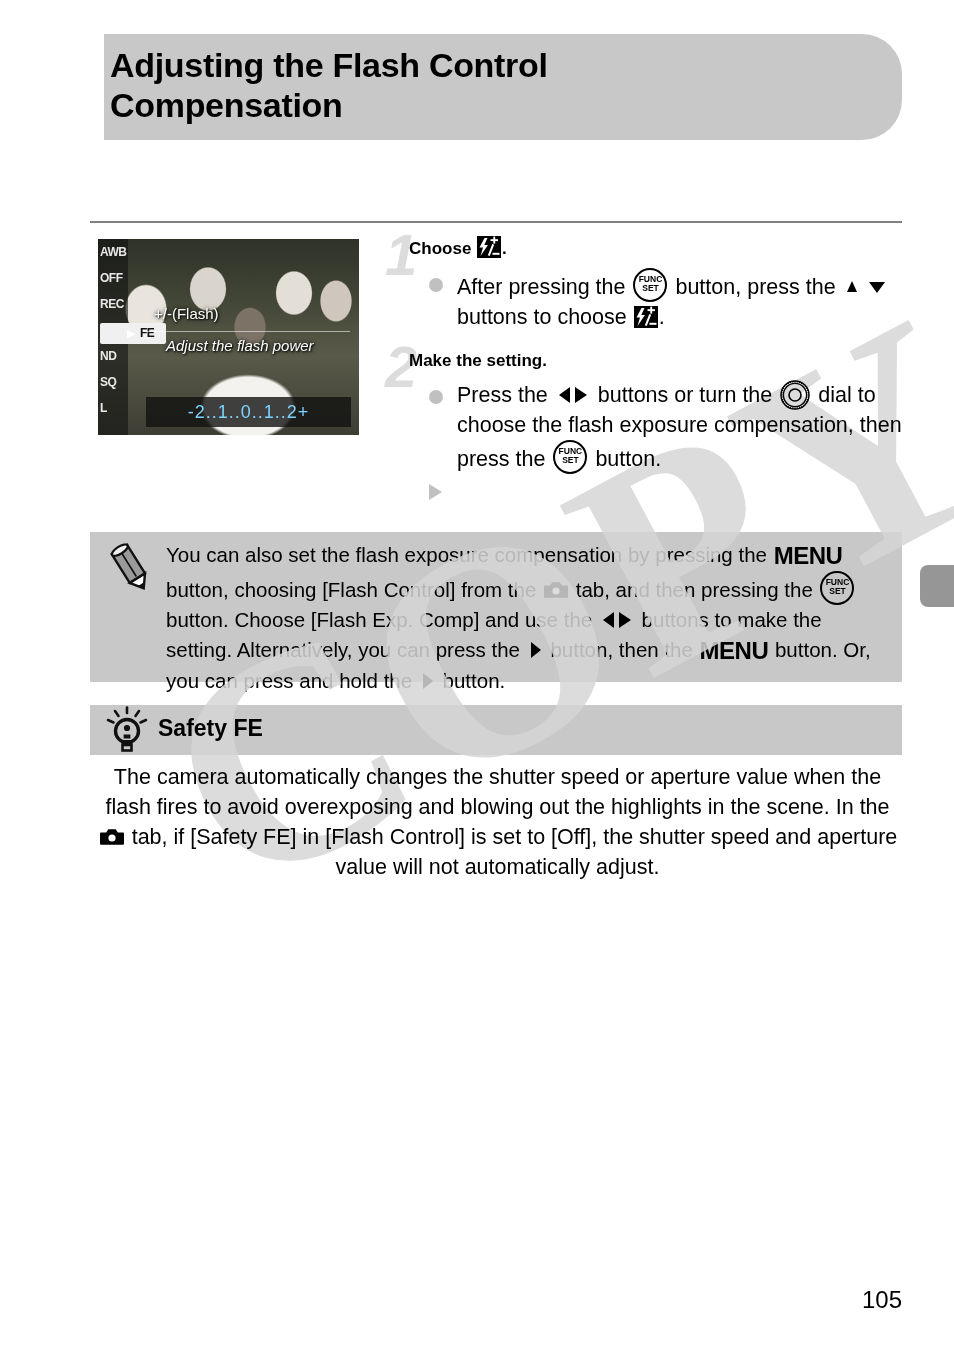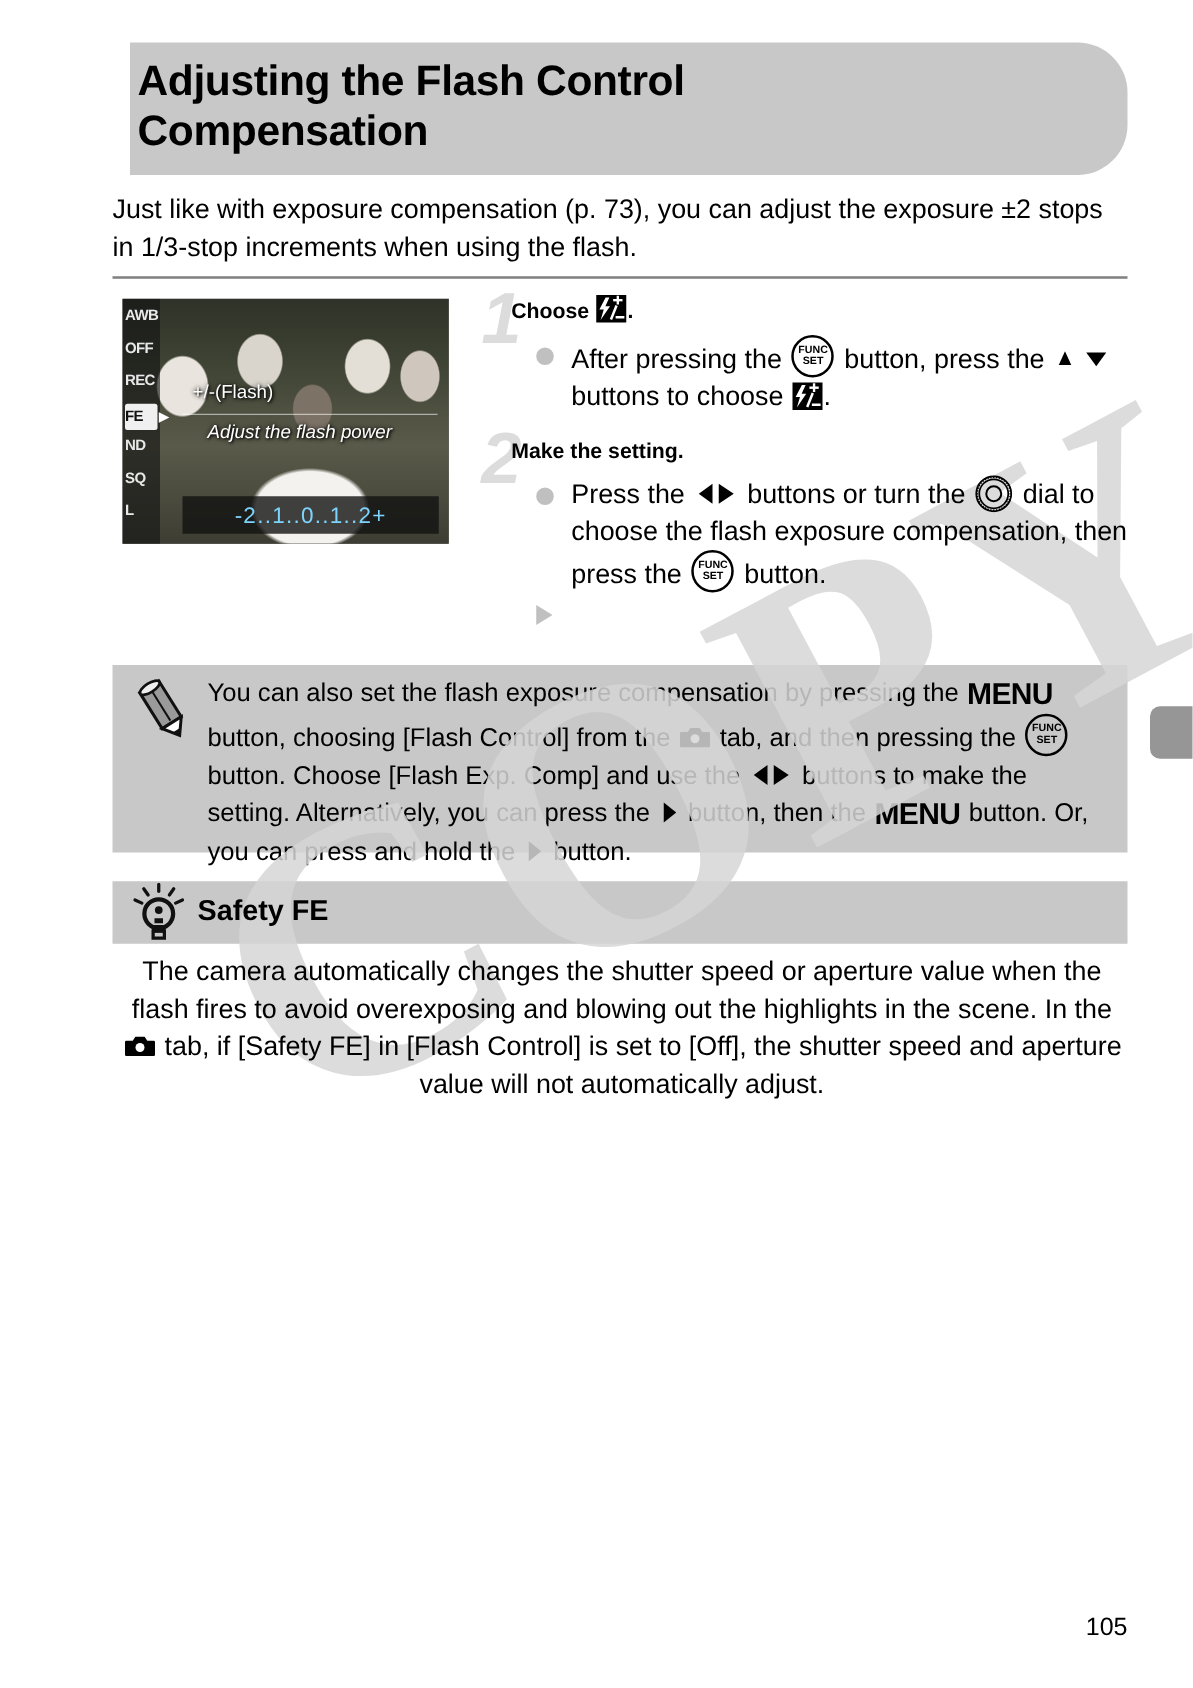--- a/index.html
+++ b/index.html
@@ -129,20 +129,21 @@
     letter-spacing: -0.5px;
   }
   .sel-box {
     position: absolute;
     left: 3px;
     width: 24px;
     height: 21px;
     background: #f0f0f0;
     color: #111 !important;
     border-radius: 2px;
+    padding-left: 40px;
   }
   .sel-arrow {
     position: absolute;
     left: 29px;
     color: #fff;
     font-size: 11px;
   }
   .scr-label {
     position: absolute;
     color: #ffffff;
@@ -294,21 +295,21 @@
     background: #969696;
     border-radius: 8px 0 0 8px;
     z-index: 3;
   }
 
   
   .page-num {
     position: absolute;
     right: 52px;
     bottom: 36px;
-    font-size: 20px;
+    font-size: 24px;
     z-index: 6;
   }
 
   
   .ic-inline {
     display: inline-block;
     vertical-align: -3px;
   }
   
   .ic-flashexp {
@@ -411,21 +412,20 @@
 <div class="page">
 
   <div class="watermark">COPY</div>
 
   <div class="title-banner"></div>
   <div class="title-text">
     <div>Adjusting the Flash Control</div>
     <div>Compensation</div>
   </div>
 
-  <div class="intro">Just like with exposure compensation (p. 73), you can adjust the exposure ±2 stops in 1/3-stop increments when using the flash.</div>
 
   <div class="rule"></div>
 
   <div class="screen-shot">
     <div class="screen-bg"></div>
     <div class="screen-left-bar" id="leftbar">
         <div class="ic" style="top: 6px;">AWB</div>
         <div class="ic" style="top: 32px;">OFF</div>
         <div class="ic" style="top: 58px;">REC</div>
         <div class="ic sel-box" style="top: 84px; line-height: 21px;">FE</div>

